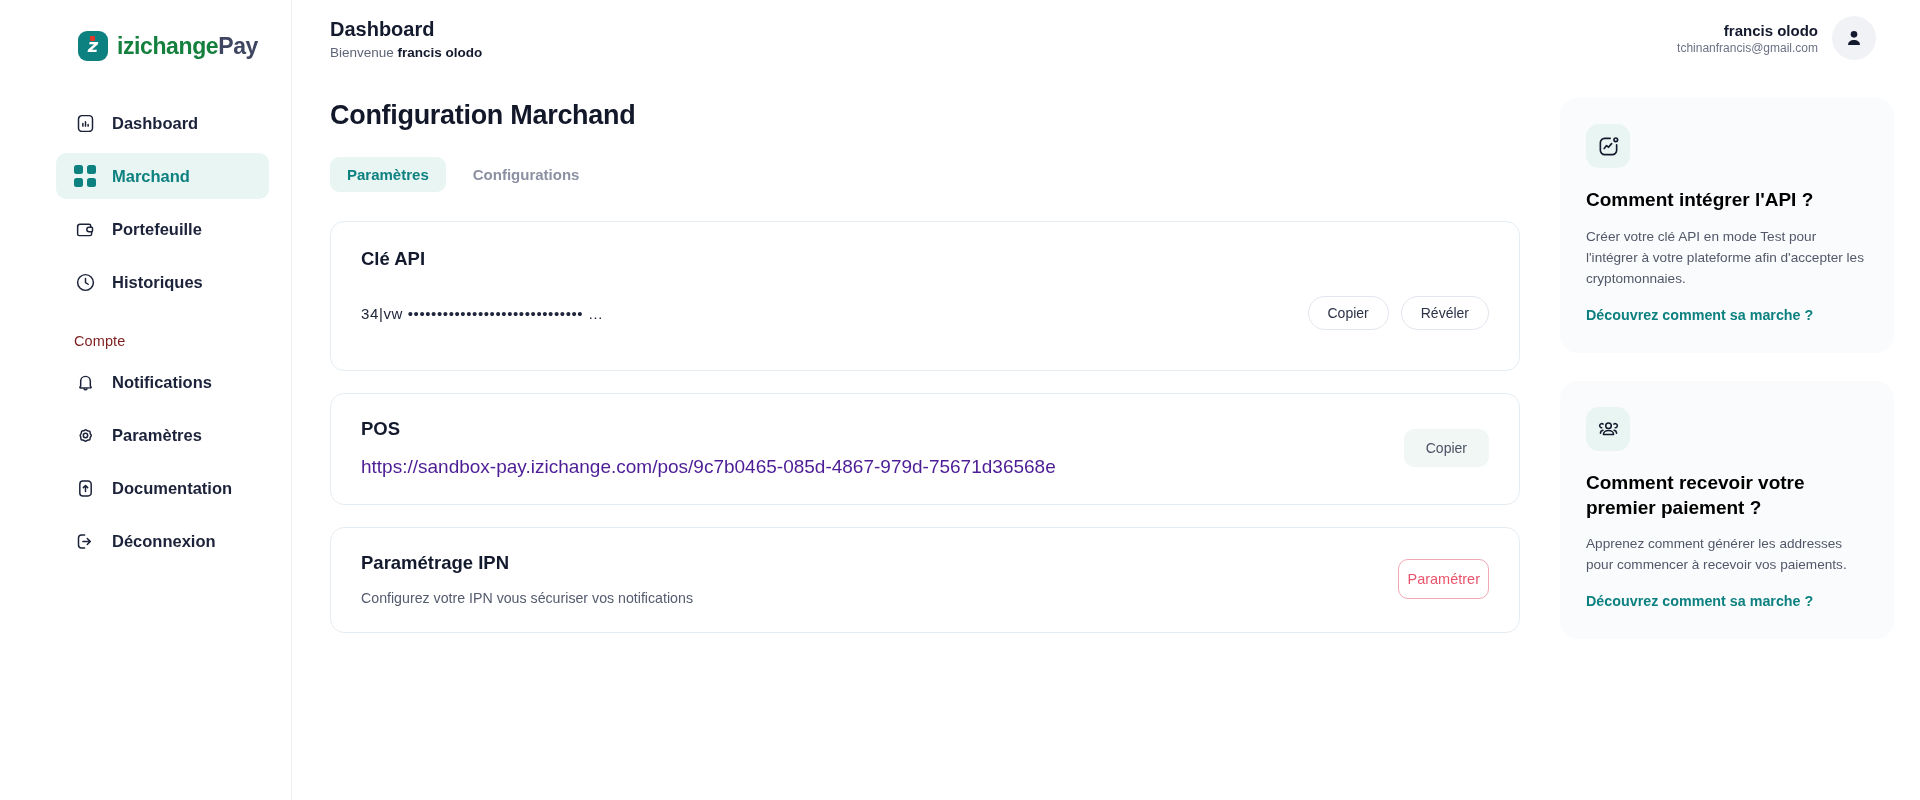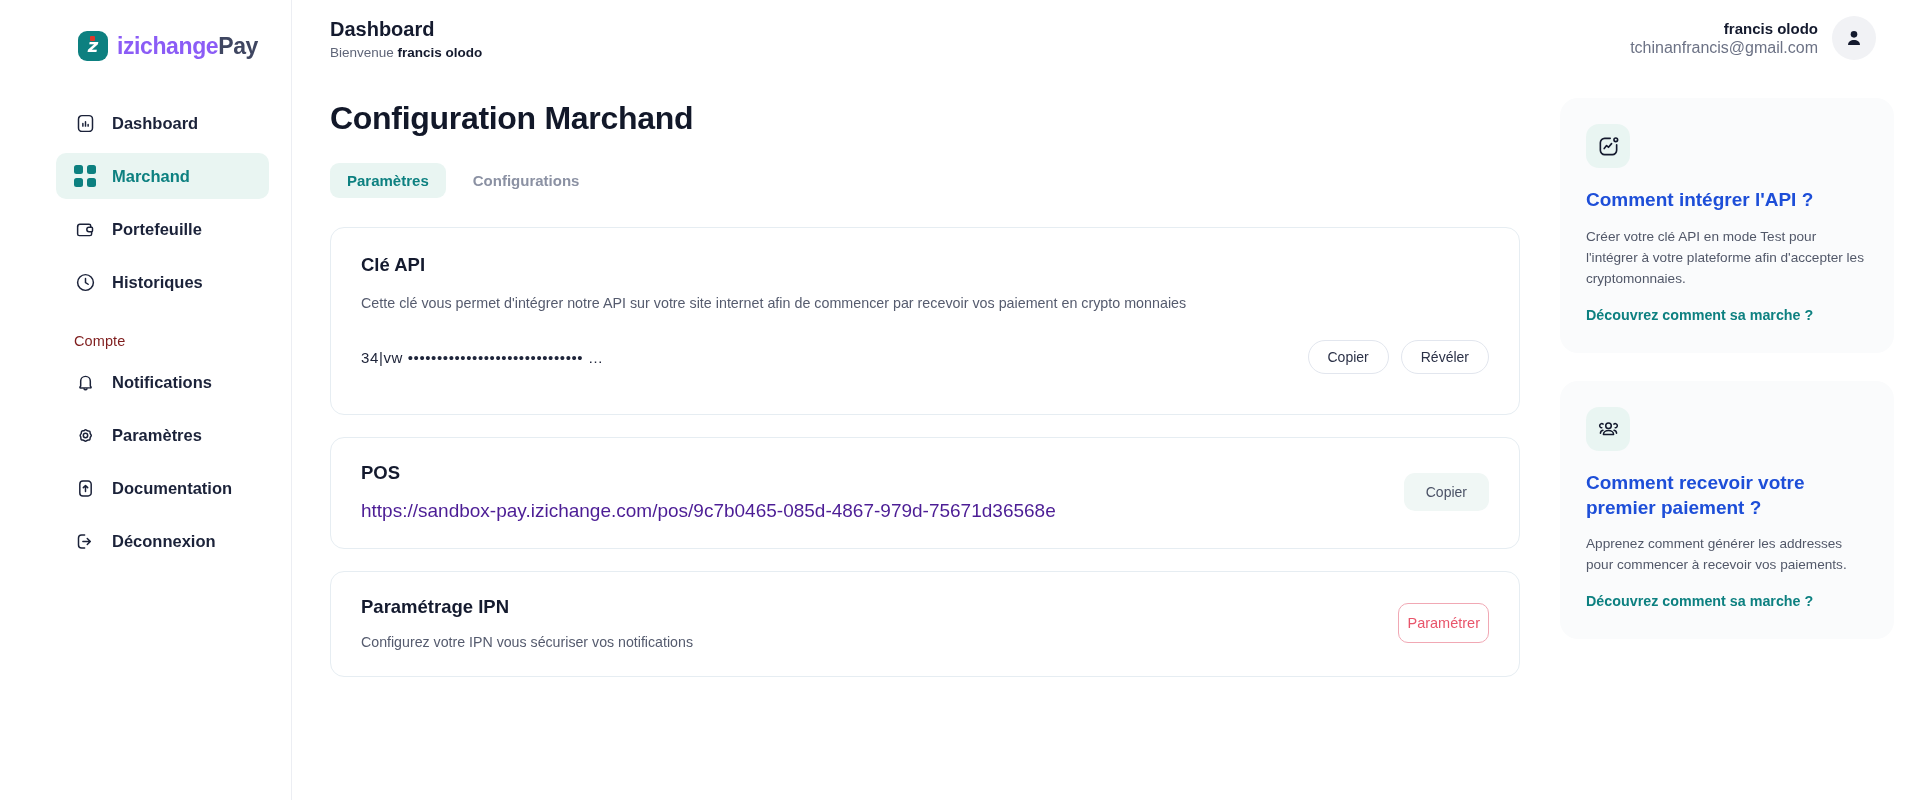--- a/index.html
+++ b/index.html
@@ -25,21 +25,21 @@
     width: 30px; height: 30px; border-radius: 9px; background: #0d8080;
     position: relative; display: flex; align-items: center; justify-content: center;
     color: #ffffff; font-size: 18px; font-weight: 700; font-style: italic; line-height: 1;
     font-family: "DejaVu Sans", sans-serif;
   }
   .logo-mark .reddot {
     position: absolute; top: 5px; left: 12px; width: 5px; height: 5px;
     background: #e0392b; border-radius: 1px;
   }
   .logo-text { font-size: 23px; font-weight: 700; letter-spacing: -0.4px; }
-  .logo-text .izi { color: #8b5cf6; }
+  .logo-text .izi { color: #15803d; }
   .logo-text .pay { color: #3f4661; }
 
   .nav { margin-top: 30px; display: flex; flex-direction: column; }
   .nav-item {
     display: flex; align-items: center; gap: 16px;
     height: 46px; margin: 0 22px 0 56px; padding-left: 18px;
     border-radius: 10px; cursor: pointer;
     color: #1b2239; font-size: 16.5px; font-weight: 600;
   }
   .nav-item + .nav-item { margin-top: 7px; }
@@ -57,29 +57,29 @@
   .topbar {
     height: 76px; flex: 0 0 76px; display: flex; align-items: center;
     justify-content: space-between; padding: 0 44px 0 38px; background: #ffffff;
   }
   .page-h-title { font-size: 20px; font-weight: 700; color: #141a2e; line-height: 1.25; }
   .page-h-sub { font-size: 13.5px; color: #5f6578; margin-top: 3px; }
   .page-h-sub b { color: #141a2e; font-weight: 700; }
   .user-box { display: flex; align-items: center; gap: 14px; }
   .user-txt { text-align: right; }
   .user-name { font-size: 15px; font-weight: 700; color: #141a2e; }
-  .user-mail { font-size: 16px; color: #6c7285; margin-top: 2px; }
+  .user-mail { font-size: 12px; color: #6c7285; margin-top: 2px; }
   .avatar {
     width: 44px; height: 44px; border-radius: 50%; background: #f1f2f5;
     display: flex; align-items: center; justify-content: center;
   }
 
   .body-area { flex: 1 1 auto; display: flex; gap: 0; min-height: 0; background: #ffffff; }
   .content { flex: 1 1 auto; padding: 24px 30px 0 38px; min-width: 0; }
-  .title { font-size: 32px; font-weight: 700; letter-spacing: -0.3px; color: #121829; }
+  .title { font-size: 27px; font-weight: 700; letter-spacing: -0.3px; color: #121829; }
 
   .tabs { display: flex; align-items: center; gap: 10px; margin-top: 26px; }
   .tab {
     font-size: 15px; font-weight: 600; padding: 9px 17px; border-radius: 9px; cursor: pointer;
     color: #8b91a3; background: transparent;
   }
   .tab.active { background: #e9f5f2; color: #0d8080; }
 
   .card {
     background: #ffffff; border: 1px solid #e6edf2; border-radius: 14px;
@@ -112,21 +112,21 @@
   
   .rail { width: 370px; flex: 0 0 370px; padding: 22px 26px 0 10px; }
   .help-card {
     background: #fafbfc; border-radius: 18px; padding: 26px 26px 30px 26px;
   }
   .help-card + .help-card { margin-top: 28px; }
   .help-ico {
     width: 44px; height: 44px; border-radius: 13px; background: #e9f5f2;
     display: flex; align-items: center; justify-content: center; margin-bottom: 20px;
   }
-  .help-title { font-size: 19px; font-weight: 700; color: #1d4ed8; line-height: 1.3; }
+  .help-title { font-size: 19px; font-weight: 700; color: #000000; line-height: 1.3; }
   .help-text { font-size: 13.6px; color: #4f real5566; margin-top: 13px; line-height: 1.55; color: #525869; }
   .help-link { font-size: 14.3px; font-weight: 700; color: #0d8080; margin-top: 18px; cursor: pointer; }
 </style>
 </head>
 <body>
 
 <div class="app">
 
   <aside class="sidebar">
 
@@ -260,21 +260,20 @@
 
         <h1 class="title">Configuration Marchand</h1>
 
         <div class="tabs">
           <div class="tab active">Paramètres</div>
           <div class="tab">Configurations</div>
         </div>
 
         <div class="card card-api">
           <div class="card-title">Clé API</div>
-          <div class="card-desc">Cette clé vous permet d'intégrer notre API sur votre site internet afin de commencer par recevoir vos paiement en crypto monnaies</div>
           <div class="key-row">
             <div class="key-val">34|vw •••••••••••••••••••••••••••••• …</div>
             <div class="btn-group">
               <button class="btn-ghost">Copier</button>
               <button class="btn-ghost">Révéler</button>
             </div>
           </div>
         </div>
 
         <div class="card card-pos card-flex">

